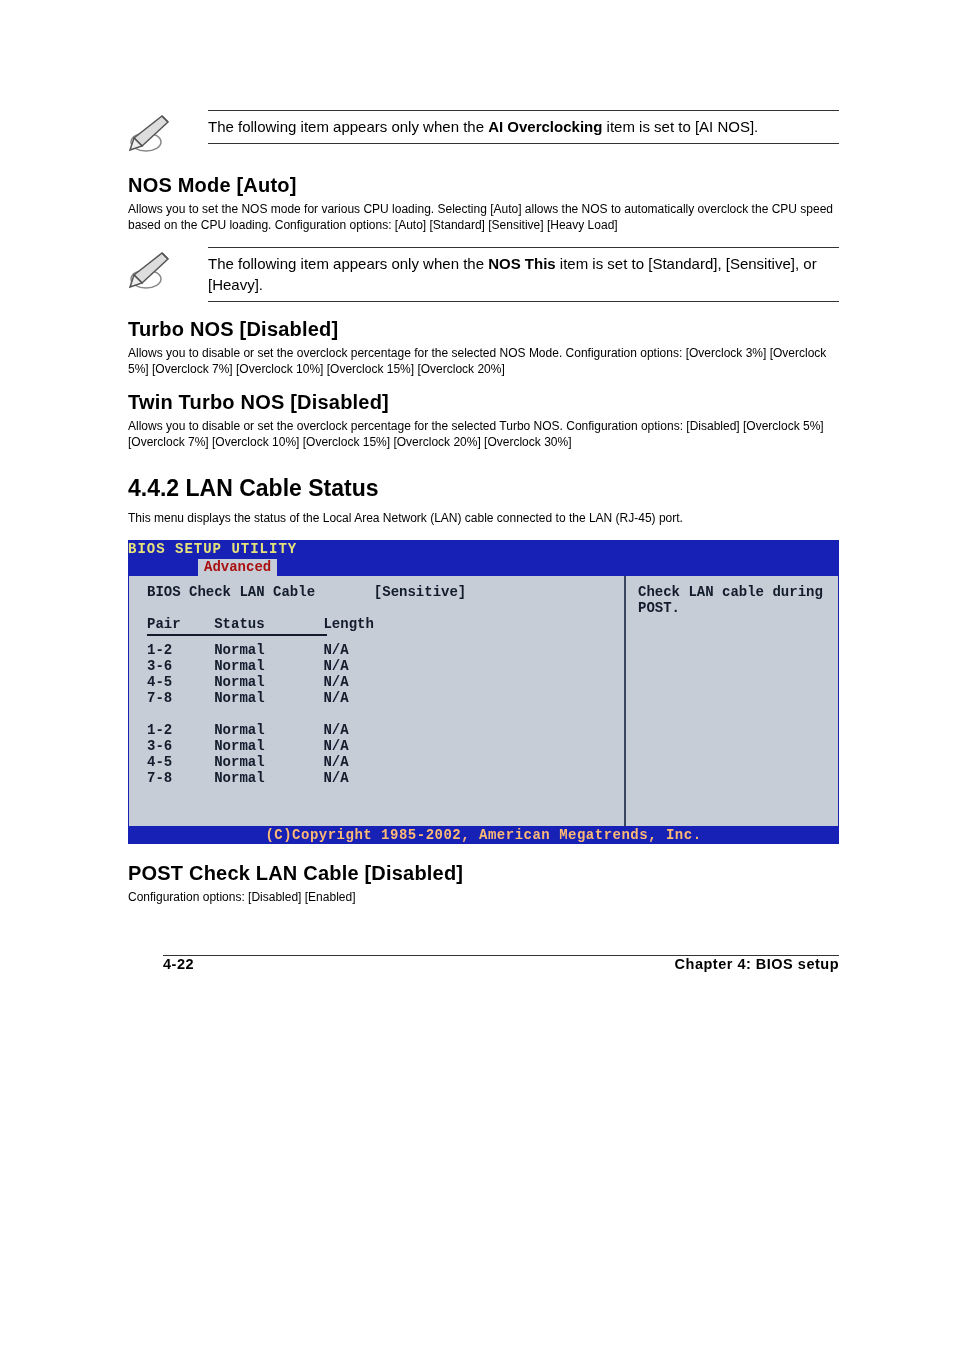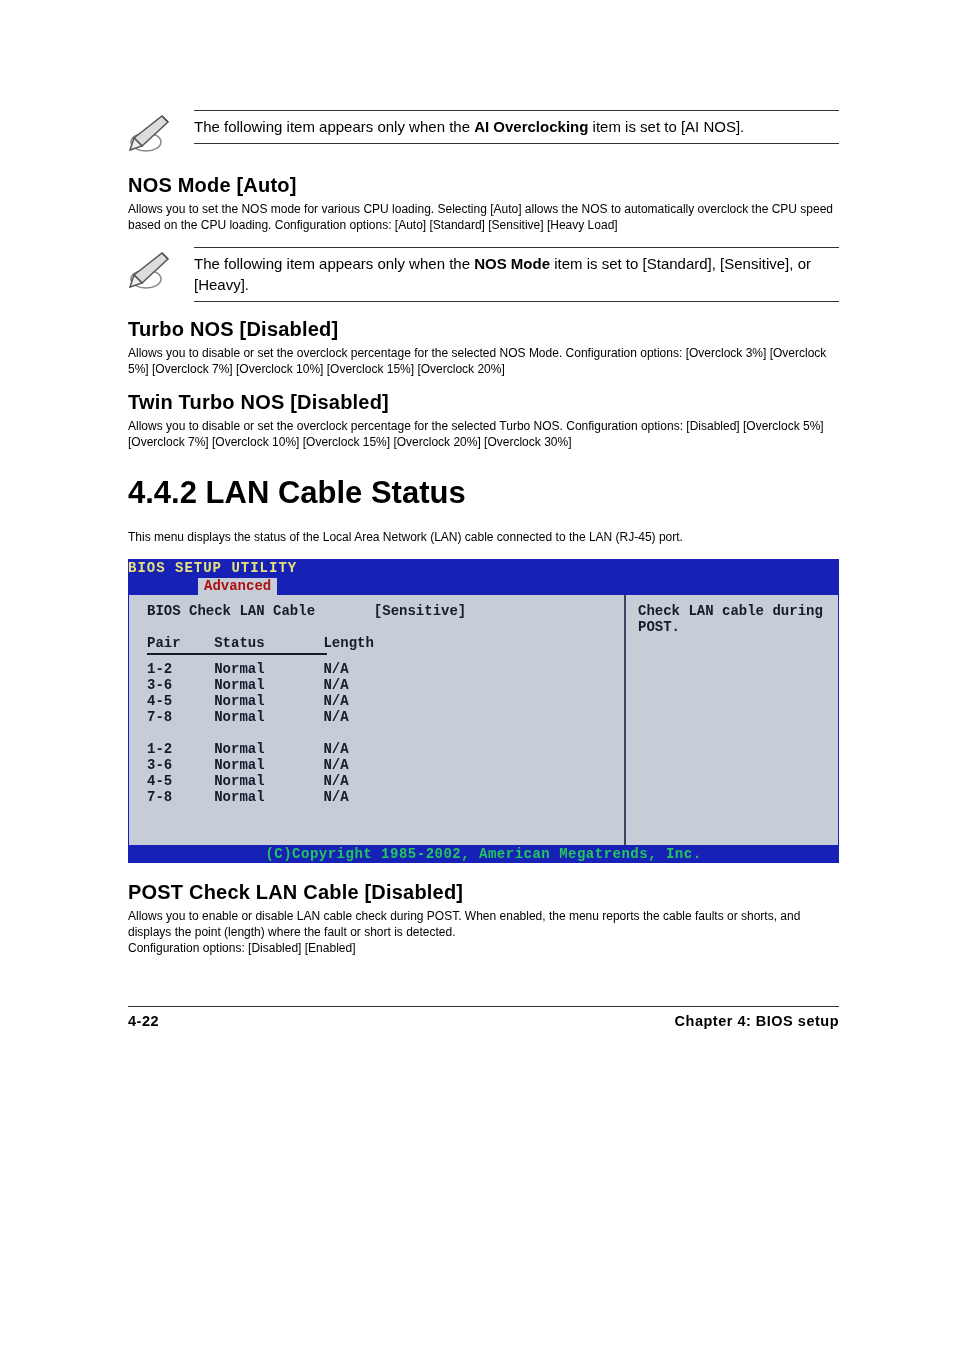--- a/index.html
+++ b/index.html
@@ -11,21 +11,21 @@
     width: 954px;
   }
   .page {
     padding: 110px 115px 50px 128px;
     box-sizing: border-box;
     width: 954px;
   }
   .note-row {
     display: flex;
     align-items: flex-start;
-    gap: 18px;
+    gap: 32px;
     margin-bottom: 16px;
   }
   .note-rule-top, .note-rule-bottom {
     border: none;
     border-top: 1px solid #333;
     margin: 0;
   }
   .note-block {
     flex: 1;
   }
@@ -43,23 +43,23 @@
     position: relative;
   }
   .pencil-icon svg { width: 100%; height: 100%; }
   h3.subheading {
     font-size: 20px;
     font-weight: 700;
     margin: 10px 0 4px 0;
     letter-spacing: 0.2px;
   }
   h2.section-heading {
-    font-size: 31px;
+    font-size: 23px;
     font-weight: 700;
-    margin: 24px 0 18px 0;
+    margin: 24px 0 8px 0;
   }
   p.body {
     font-size: 12px;
     line-height: 1.35;
     margin: 0 0 14px 0;
   }
   b { font-weight: 800; }
   
   .bios {
     width: 100%;
@@ -111,35 +111,35 @@
   }
   .bios-line { white-space: pre; font-weight: bold; }
   .hr-short {
     border: none;
     border-top: 2px solid #121c2c;
     width: 180px;
     margin: 2px 0 6px 0;
   }
   .bios-copy {
     background: #1821b5;
-    color: #22c55e;
+    color: #fdba74;
     text-align: center;
     font-weight: bold;
     padding: 0px 0 1px 0;
     letter-spacing: 0.5px;
   }
   .footer {
     border-top: 1px solid #333;
     margin-top: 50px;
-    padding-top: 6px;
     display: flex;
     justify-content: space-between;
     font-size: 14.5px;
     font-weight: 800;
     letter-spacing: 0.5px;
+    margin-left: 35px;
   }
 </style>
 </head>
 <body>
 
 <div class="page">
 
   <div class="note-row">
     <div class="pencil-icon">
       <svg viewBox="0 0 48 48">
@@ -170,21 +170,21 @@
             <ellipse cx="18" cy="32" rx="15" ry="9" stroke="#888"></ellipse>
             <path d="M6 28 L34 6 L40 12 L14 36 Z" fill="#ddd"></path>
             <path d="M34 6 L40 12"></path>
             <path d="M6 28 L2 40 L14 36 Z" fill="#eee"></path>
           </g>
         </svg>
     </div>
     <div class="note-block">
       <hr class="note-rule-top">
       <div class="note-text">
-        <span>The following item appears only when the </span><b>NOS Mode</b><span> item is set to [Standard], [Sensitive], or [Heavy].</span>
+        <span>The following item appears only when the </span><b>NOS This</b><span> item is set to [Standard], [Sensitive], or [Heavy].</span>
       </div>
       <hr class="note-rule-bottom">
     </div>
   </div>
 
   <h3 class="subheading">Turbo NOS [Disabled]</h3>
   <p class="body">Allows you to disable or set the overclock percentage for the selected NOS Mode. Configuration options: [Overclock 3%] [Overclock 5%] [Overclock 7%] [Overclock 10%] [Overclock 15%] [Overclock 20%]</p>
 
   <h3 class="subheading">Twin Turbo NOS [Disabled]</h3>
   <p class="body">Allows you to disable or set the overclock percentage for the selected Turbo NOS. Configuration options: [Disabled] [Overclock 5%] [Overclock 7%] [Overclock 10%] [Overclock 15%] [Overclock 20%] [Overclock 30%]</p>
@@ -214,21 +214,20 @@
         <div class="bios-line">7-8     Normal       N/A</div>
       </div>
       <div class="bios-right">
         <div>Check LAN cable during POST.</div>
       </div>
     </div>
     <div class="bios-copy">(C)Copyright 1985-2002, American Megatrends, Inc.</div>
   </div>
 
   <h3 class="subheading">POST Check LAN Cable [Disabled]</h3>
-  <p class="body" style="margin-bottom:0">Allows you to enable or disable LAN cable check during POST. When enabled, the menu reports the cable faults or shorts, and displays the point (length) where the fault or short is detected.</p>
   <p class="body">Configuration options: [Disabled] [Enabled]</p>
 
   <div class="footer">
     <span>4-22</span>
     <span>Chapter 4: BIOS setup</span>
   </div>
 
 </div>
 
 </body></html>

